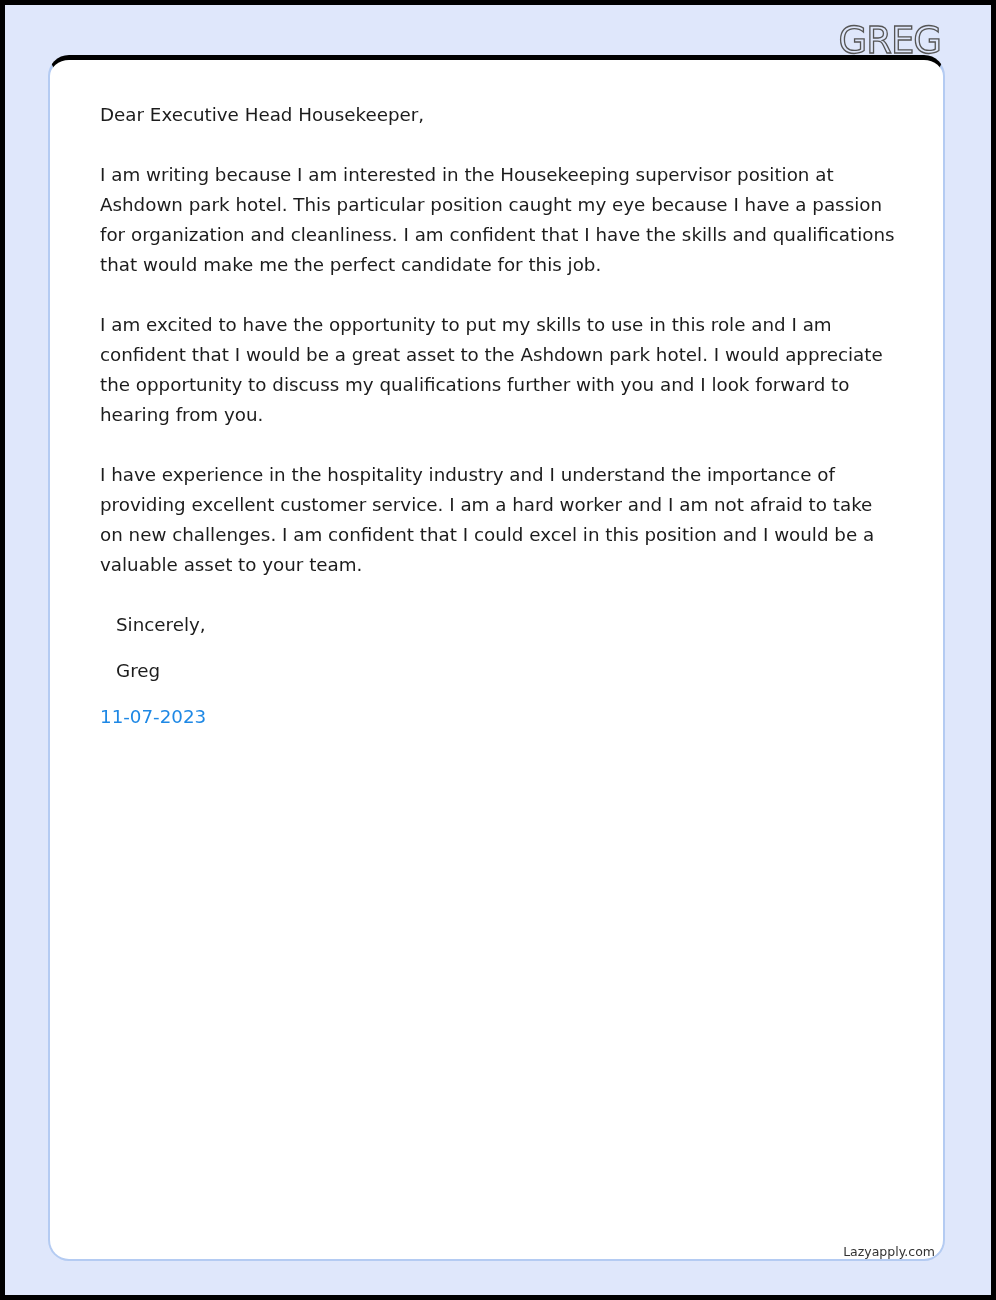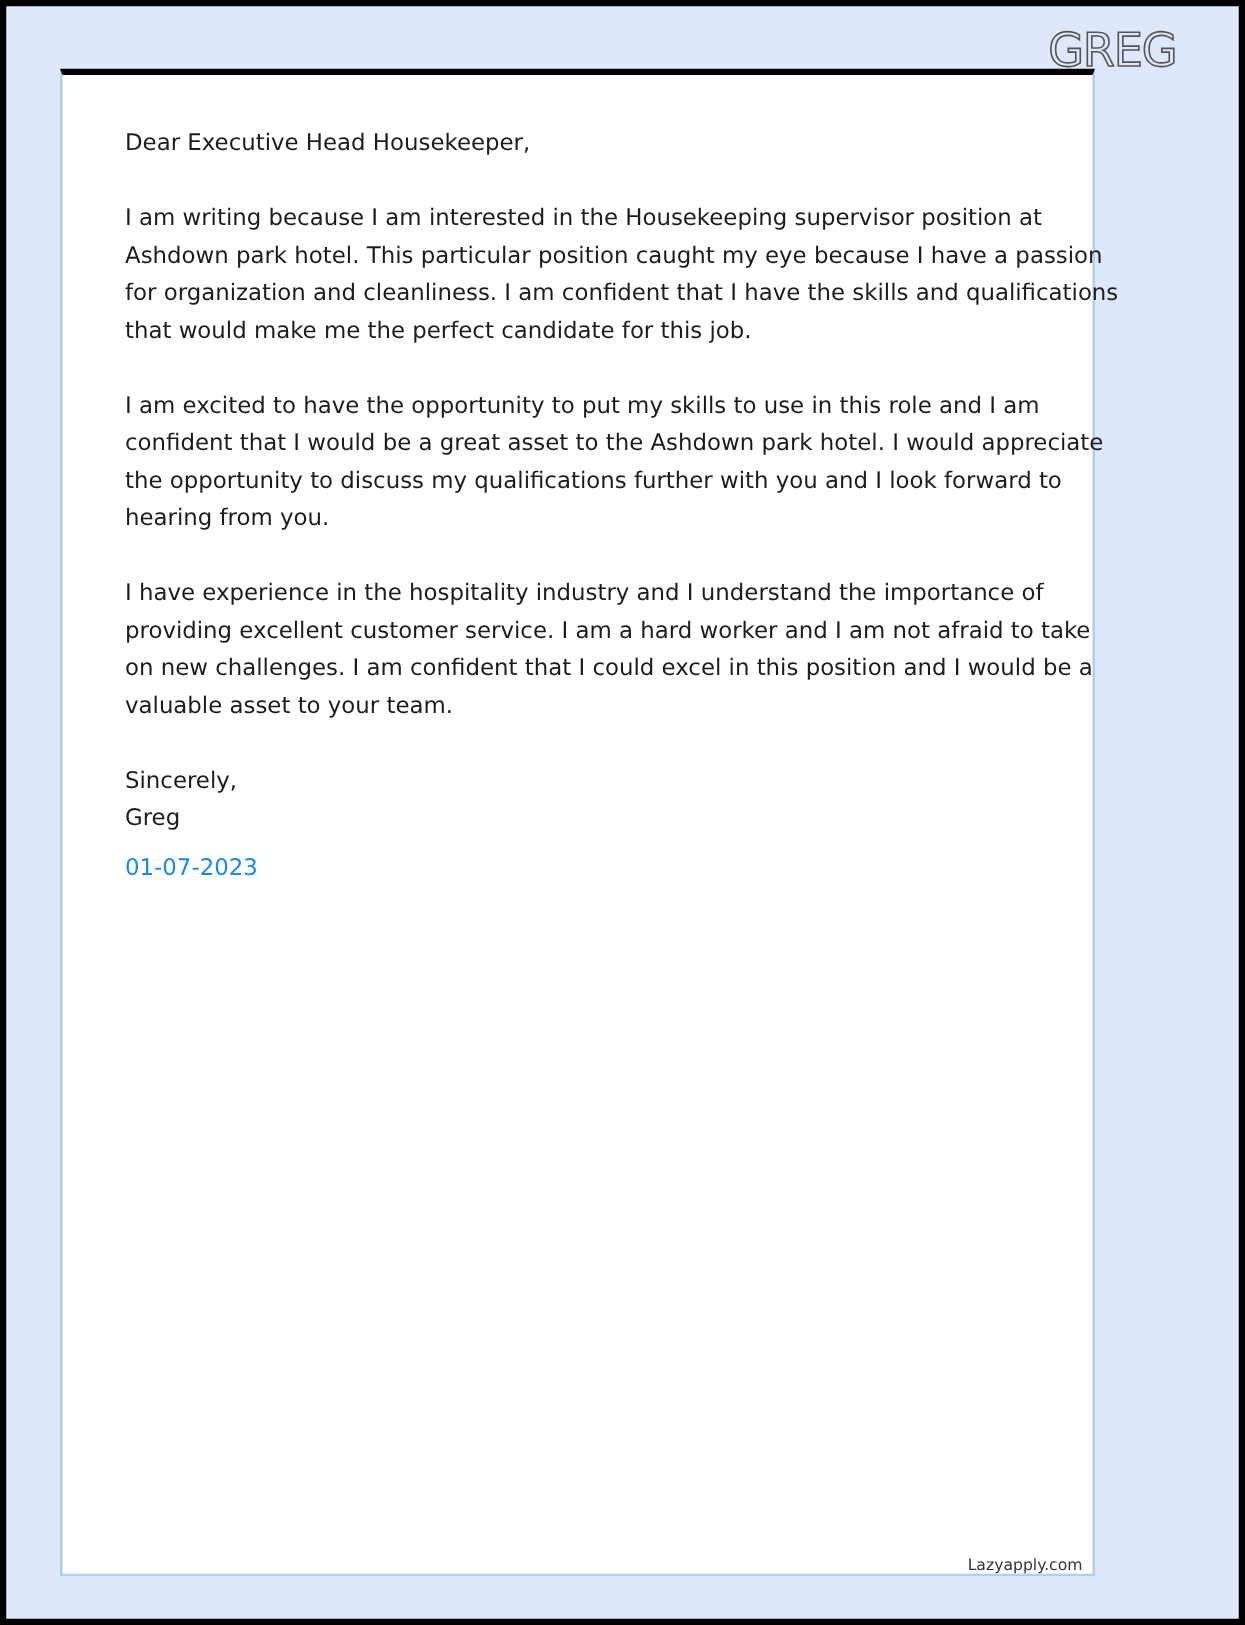--- a/index.html
+++ b/index.html
@@ -8,40 +8,40 @@
     border:5px solid #000; background:#dfe7fb;
     position:relative; overflow:hidden;
     font-family:"DejaVu Sans", sans-serif;
   }
   .brand {
     position:absolute; right:50px; top:14px;
     font-family:"DejaVu Sans", sans-serif; font-size:37px; letter-spacing:-1px;
     color:#dfe7fb; -webkit-text-stroke:1.3px #555; line-height:44px;
   }
   .card {
-    position:absolute; left:43px; top:50px; width:828px; height:1206px;
+    position:absolute; left:43px; top:50px; width:897px; height:1206px;
     box-sizing:border-box; background:#fff;
     border-top:5px solid #000; border-left:2px solid #b4cbf2;
-    border-right:2px solid #b4cbf2; border-bottom:2px solid #b4cbf2;
+    border-right:2px solid #b4cbf2; border-bottom:2px solid #b4cbf2;border-radius:21px;
   }
   .content { position:absolute; left:50px; top:40px; width:800px; font-size:18.3px; line-height:30px; color:#1c1c1c; }
   .content p { margin:0 0 30px 0; }
-  .closing { margin:0; }
+  .closing { margin:16px; }
   .date { color:#1e88e5; margin-top:10px; }
   .footer { position:absolute; right:8px; bottom:0px; font-size:12.5px; color:#333;text-align:center; }
 </style>
 </head>
 <body>
 
 <div class="brand">GREG</div>
 
 <div class="card">
   <div class="content">
     <p>Dear Executive Head Housekeeper,</p>
     <p>I am writing because I am interested in the Housekeeping supervisor position at Ashdown park hotel. This particular position caught my eye because I have a passion for organization and cleanliness. I am confident that I have the skills and qualifications that would make me the perfect candidate for this job.</p>
     <p>I am excited to have the opportunity to put my skills to use in this role and I am confident that I would be a great asset to the Ashdown park hotel. I would appreciate the opportunity to discuss my qualifications further with you and I look forward to hearing from you.</p>
     <p>I have experience in the hospitality industry and I understand the importance of providing excellent customer service. I am a hard worker and I am not afraid to take on new challenges. I am confident that I could excel in this position and I would be a valuable asset to your team.</p>
     <div class="closing">Sincerely,</div>
     <div class="closing">Greg</div>
-    <div class="date">01-07-2023</div>
+    <div class="date">11-07-2023</div>
   </div>
   <div class="footer">Lazyapply.com</div>
 </div>
 
 </body></html>

